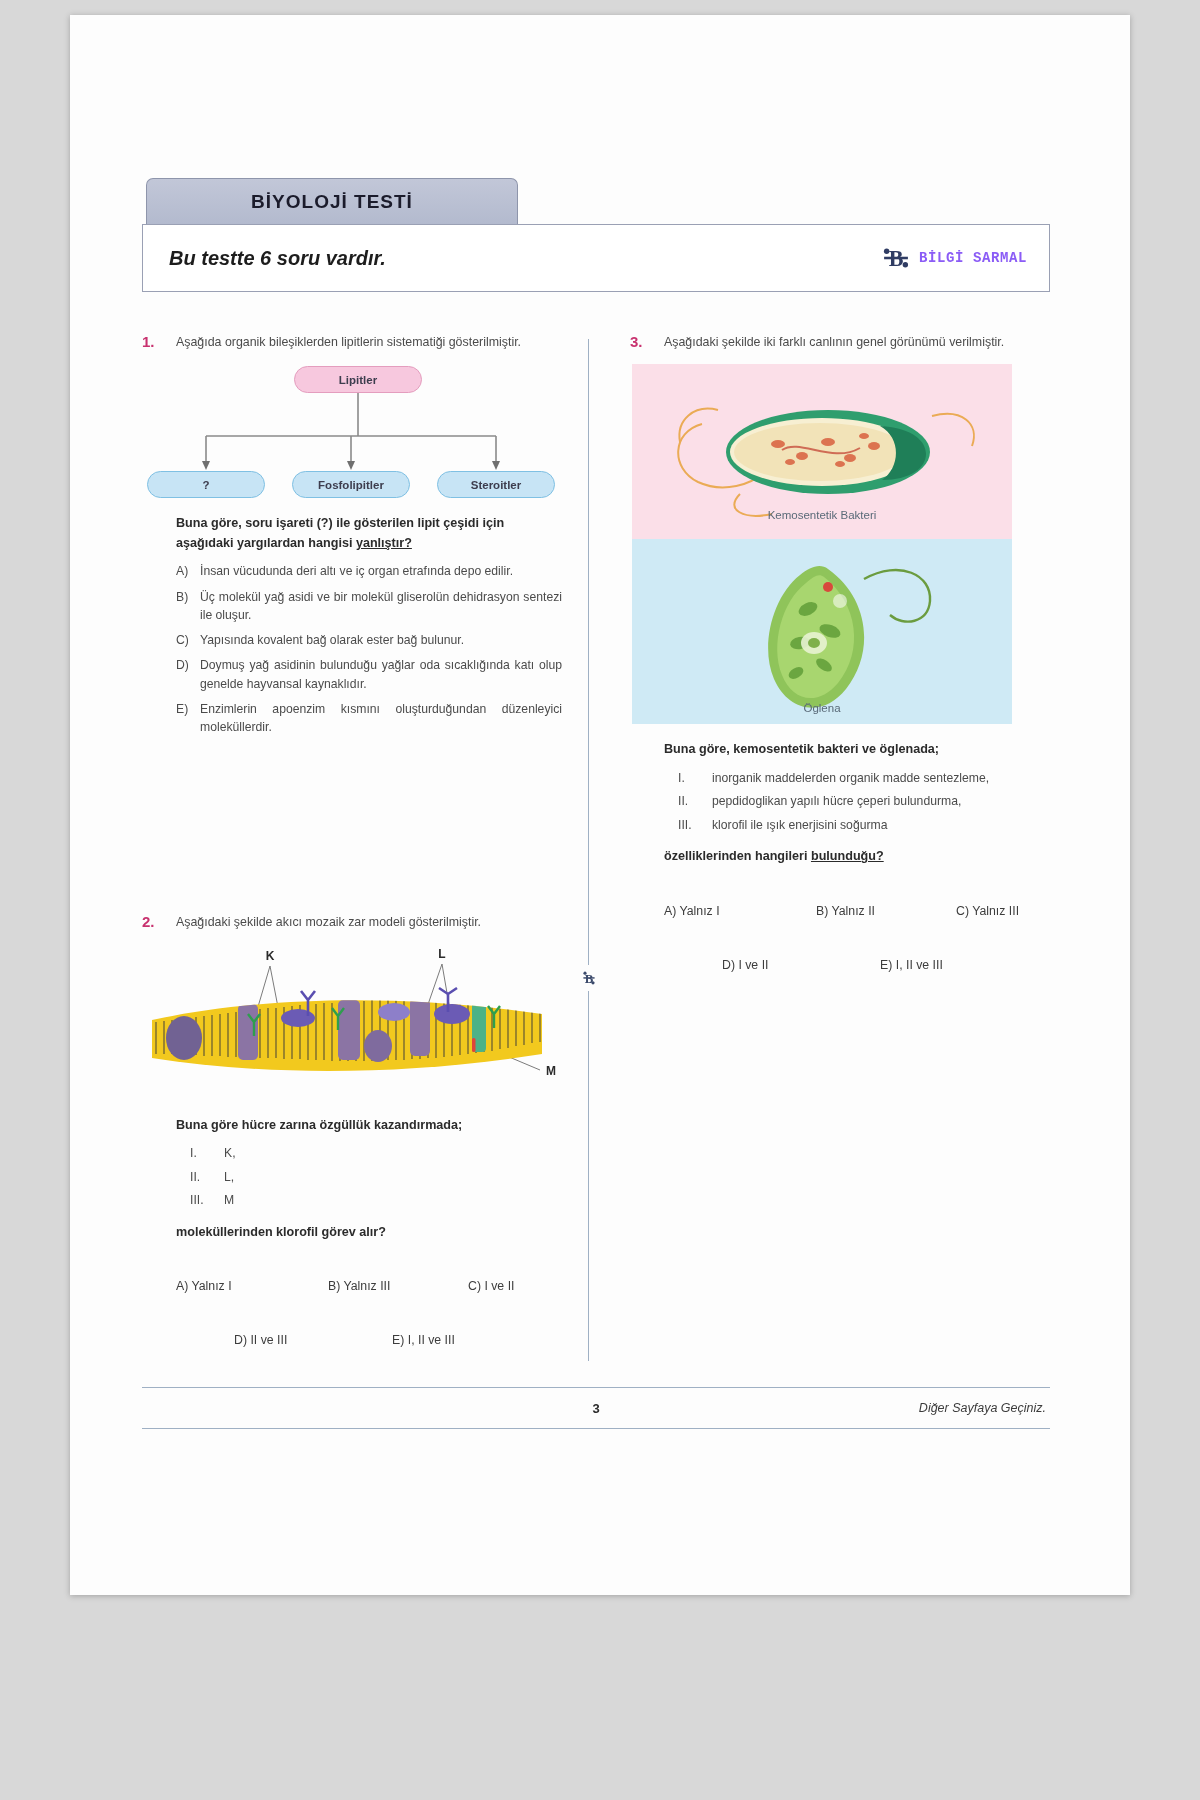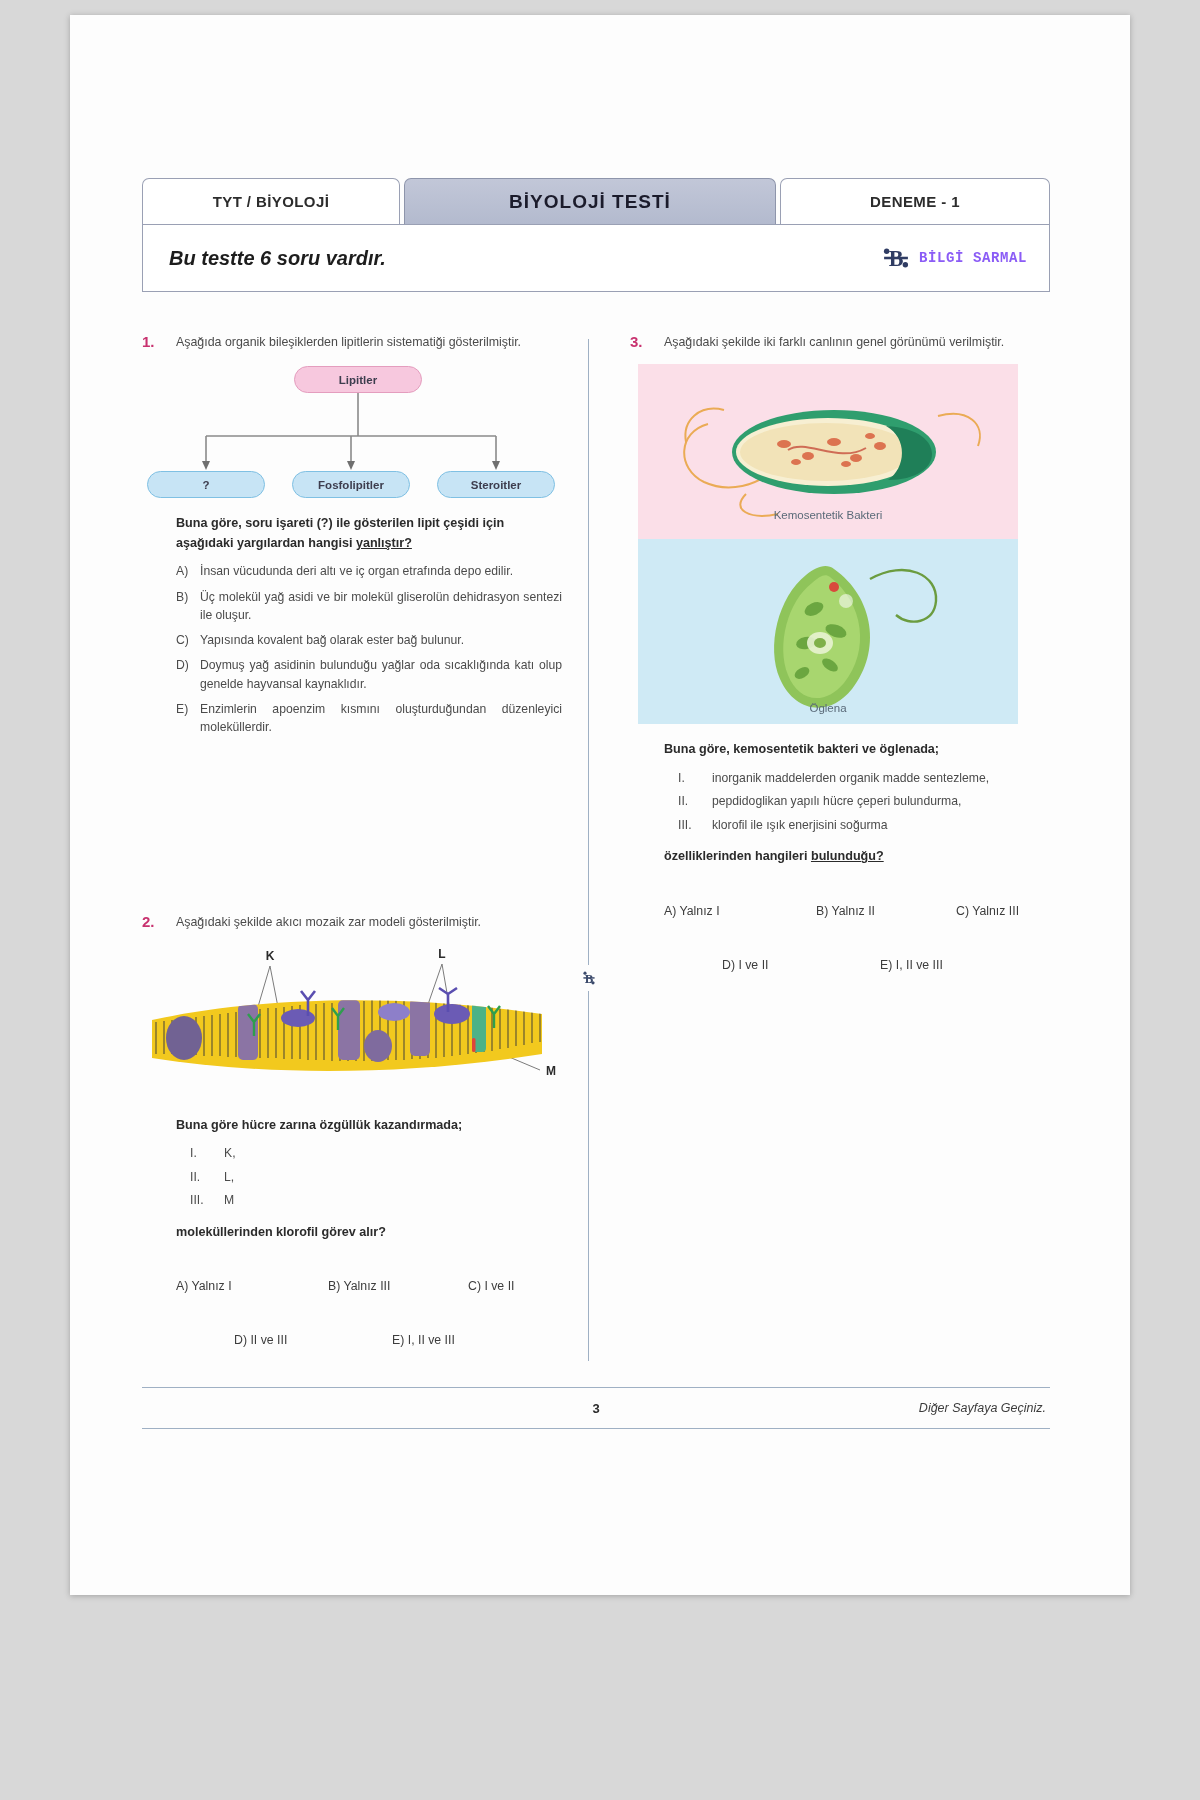--- a/index.html
+++ b/index.html
@@ -127,21 +127,21 @@
     background: #c7e4f5; border: 1.4px solid #7fc0e3;
   }
   .nc1 { left: 5px; }
   .nc2 { left: 150px; }
   .nc3 { left: 295px; }
 
   
   .fig-memb { position: relative; width: 420px; height: 160px; margin: 10px 0 14px 0; }
 
   
-  .fig-org { margin: 12px 0 16px 8px; width: 456px; }
+  .fig-org { margin: 12px 0 16px 2px; width: 456px; }
   .org-card { position: relative; width: 380px; }
   .org-top { height: 175px; background: #fbdfe8; }
   .org-bot { height: 185px; background: #cfeaf5; }
   .org-label {
     position: absolute; left: 0; right: 0; text-align: center;
     font-size: 11.5px; color: #5a6a78; font-weight: 500;
   }
   .org-label-1 { top: 145px; }
   .org-label-2 { bottom: 10px; }
 
@@ -159,23 +159,21 @@
   }
   .footer-rule2 { height: 1px; background: #9fb0c4; }
 </style>
 </head>
 <body>
 
 <div class="page">
 
   <div class="header-wrap">
     <div class="tabs">
-      <div class="tab tab-left">TYT / BİYOLOJİ</div>
       <div class="tab tab-center">BİYOLOJİ TESTİ</div>
-      <div class="tab tab-right">DENEME - 1</div>
     </div>
     <div class="header-band">
       <div class="band-note">Bu testte 6 soru vardır.</div>
       <div class="brand">
         <span class="brand-mark">
           <svg viewBox="0 0 40 40" width="34" height="34">
             <circle cx="9" cy="12" r="3.2" fill="#2f3c63"></circle>
             <circle cx="31" cy="28" r="3.2" fill="#2f3c63"></circle>
             <rect x="6" y="18.5" width="28" height="3" fill="#2f3c63"></rect>
             <text x="20" y="29" font-family="Liberation Serif, serif" font-size="26" font-weight="bold" fill="#2f3c63" text-anchor="middle">B</text>

